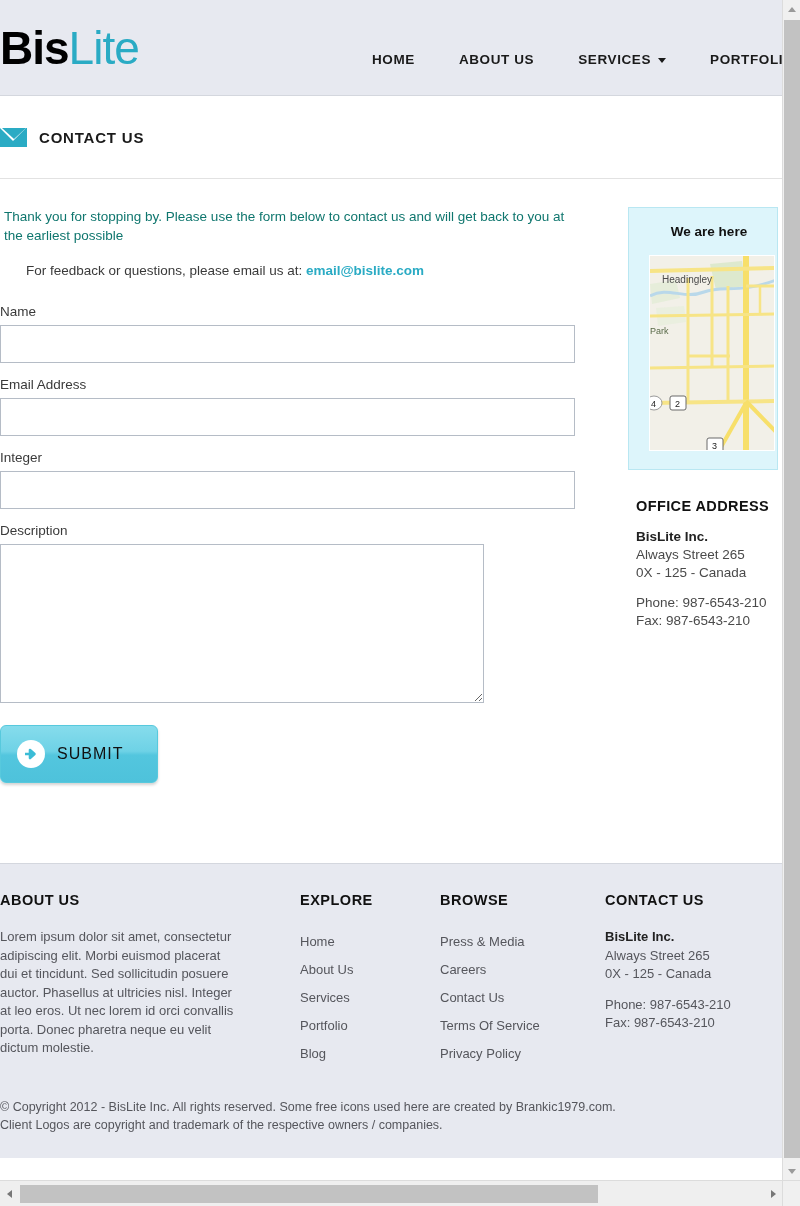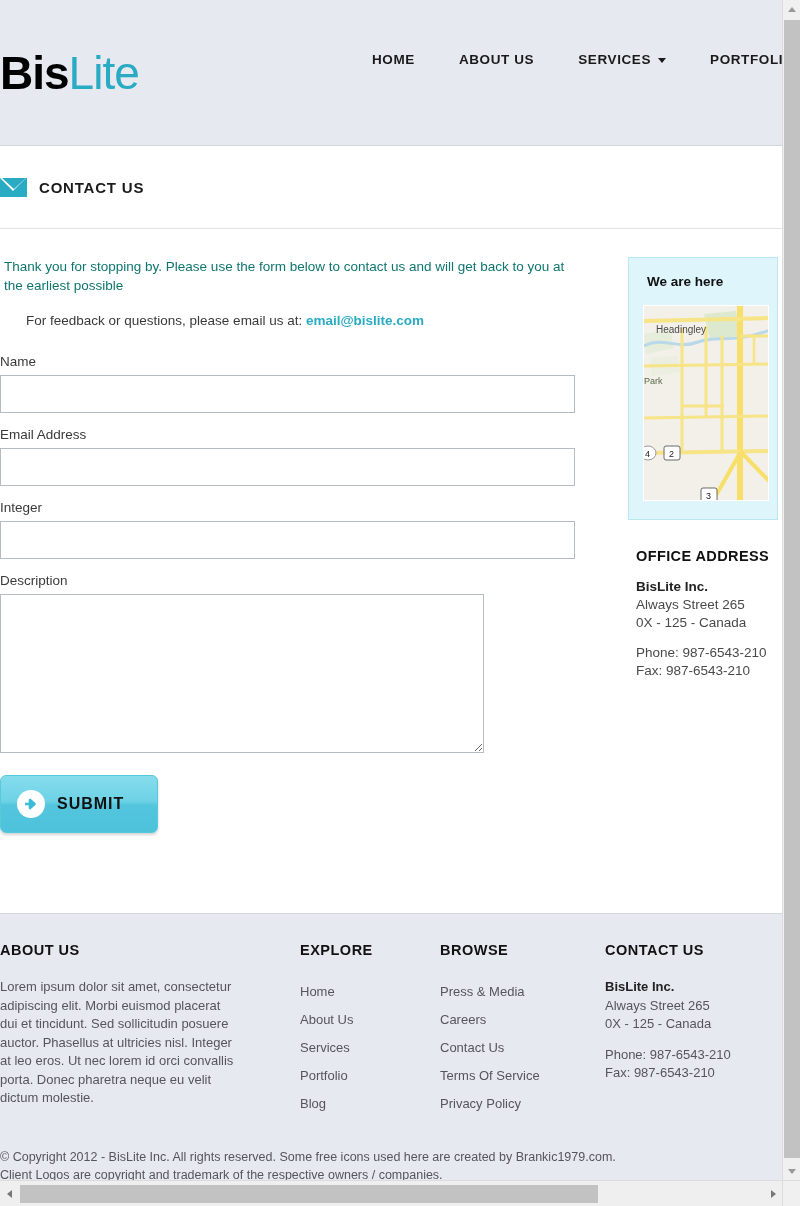--- a/index.html
+++ b/index.html
@@ -20,21 +20,21 @@
     position: absolute;
     top: 0; left: 0;
     width: 782px;
     height: 1180px;
     overflow: hidden;
     background: #ffffff;
   }
 
   
   .header {
-    height: 146px;
+    height: 96px;
     background: #e7e9f0;
     border-bottom: 1px solid #d4d7de;
     display: flex;
     align-items: center;
     position: relative;
   }
   .logo {
     font-size: 46px;
     font-weight: bold;
     letter-spacing: -1px;
@@ -201,32 +201,33 @@
     border-radius: 50%;
     background: #ffffff;
     display: flex;
     align-items: center;
     justify-content: center;
     flex: none;
   }
   .arrow-circle svg { display: block; }
   .submit-label {
     font-size: 16px;
-    font-weight: bold;
+    font-weight: normal;
     color: #111111;
     letter-spacing: 1px;
   }
 
   
   .map-card {
     width: 150px;
     background: #ddf5fb;
     border: 1px solid #b9e7f2;
-    padding: 16px 12px 18px 6px;
+    padding: 16px 12px 18px 12px;
     margin-bottom: 28px;
+    text-align: center;
   }
   .map-card-title {
     font-size: 13.5px;
     font-weight: bold;
     color: #111;
     margin: 0 0 16px 12px;
   }
   .map-frame {
     width: 126px;
     height: 196px;

